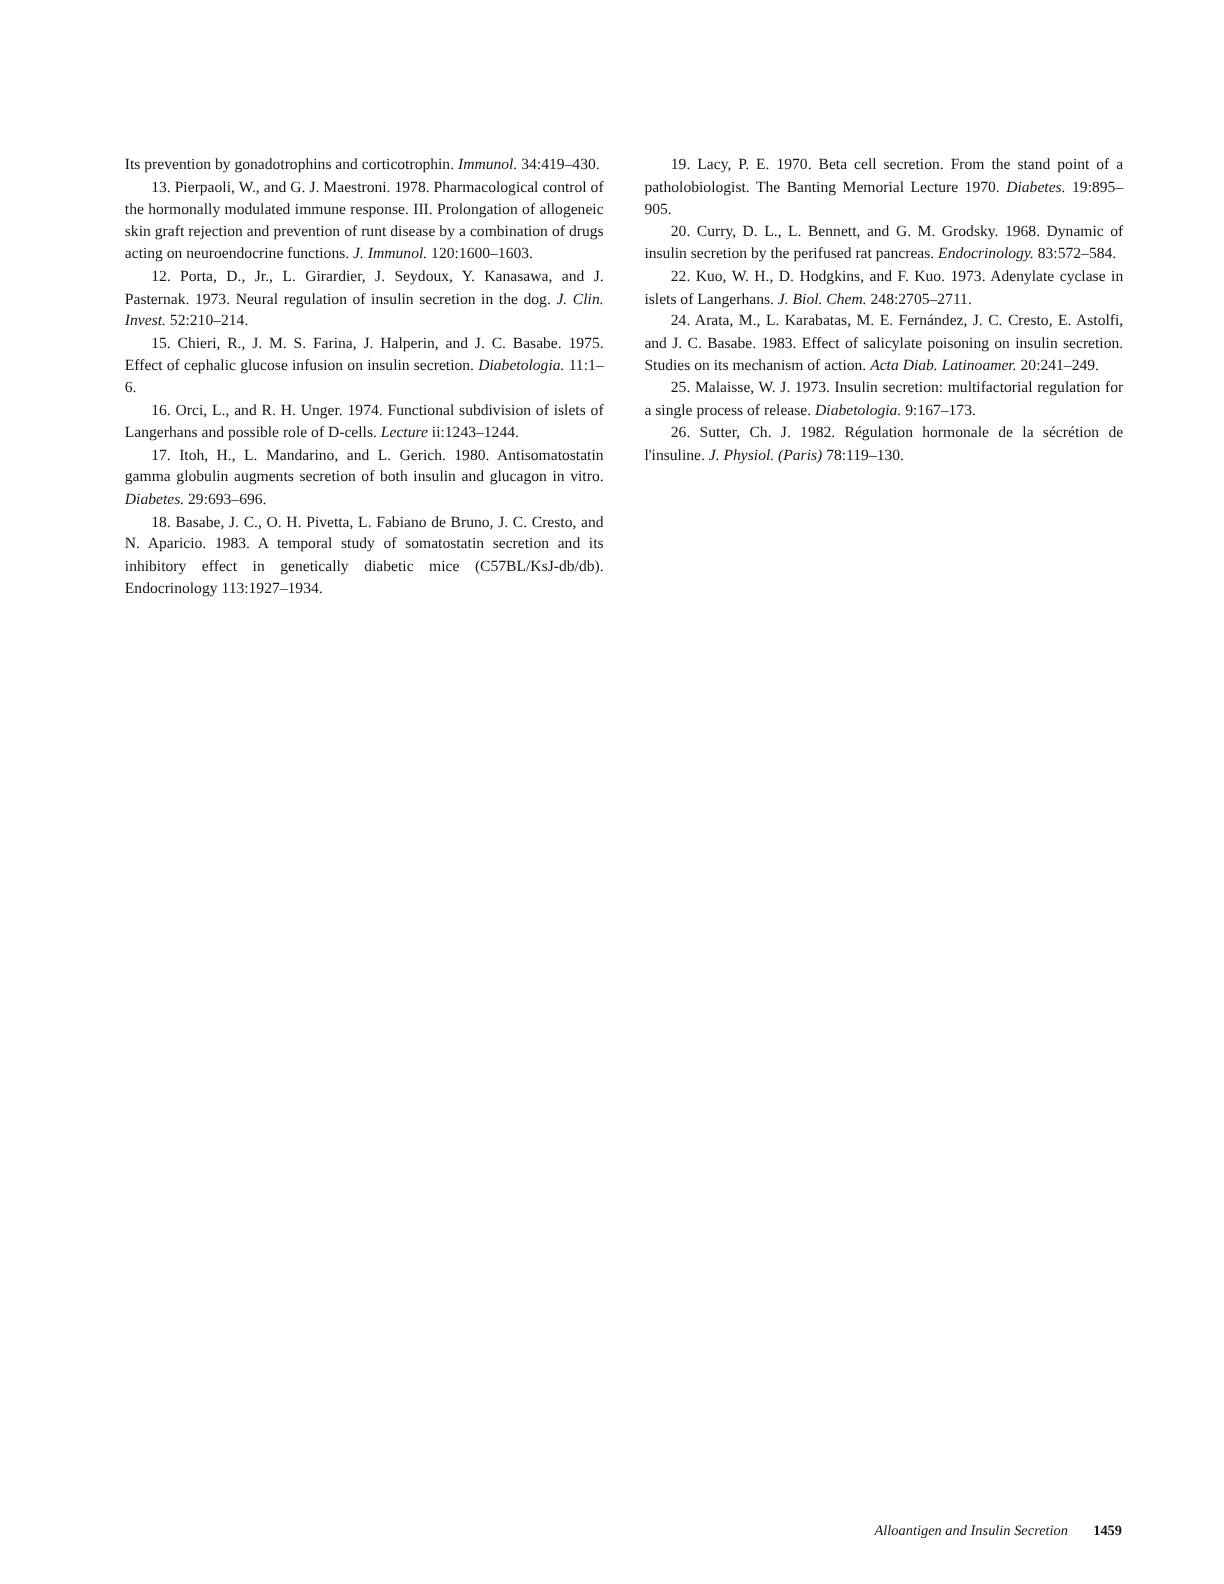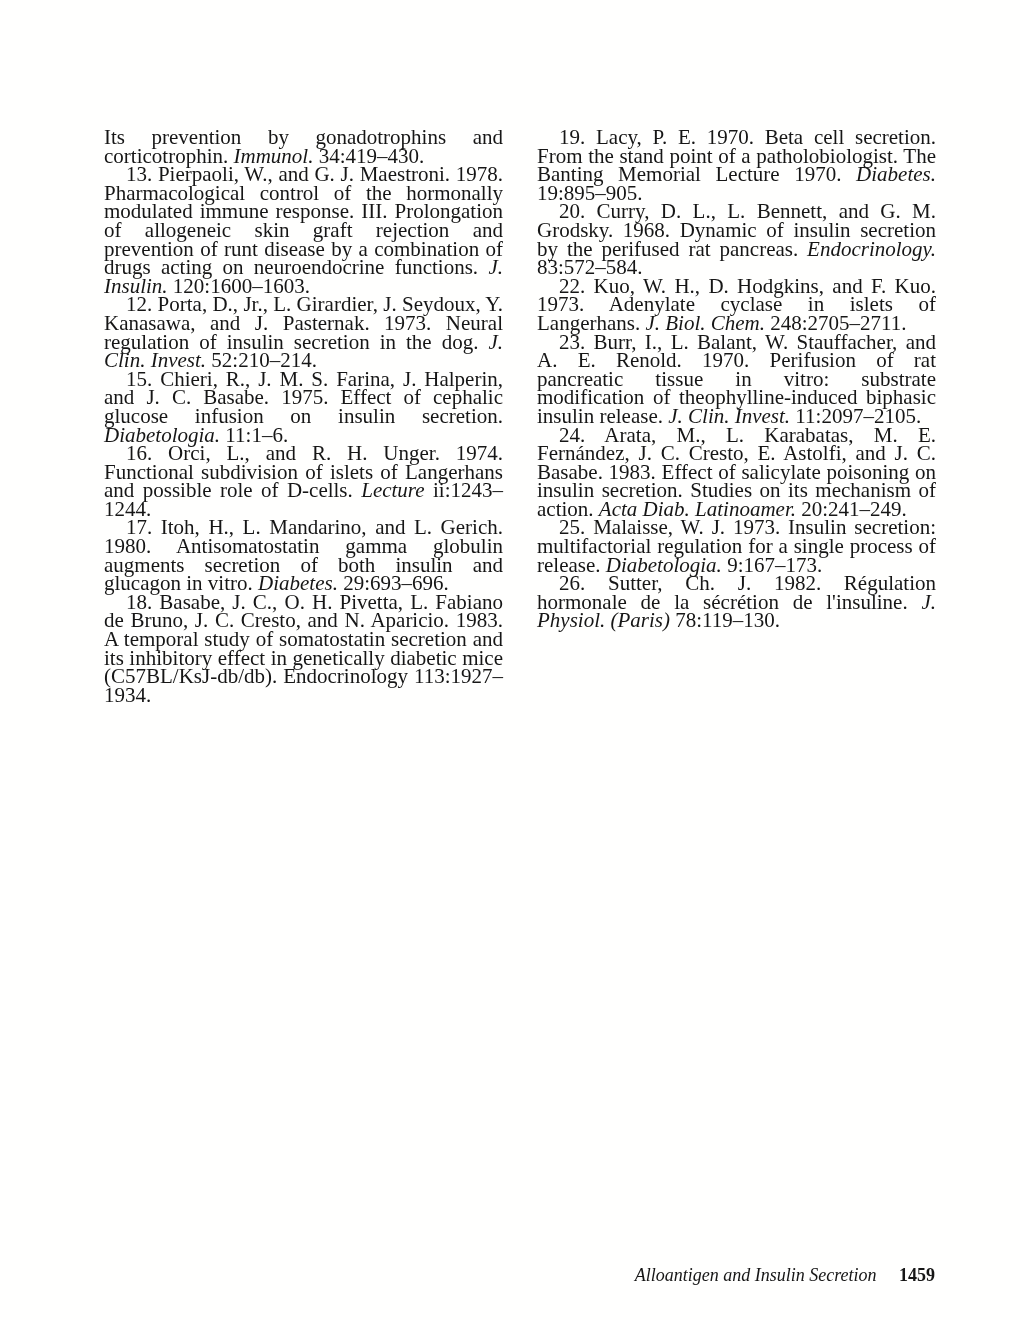--- a/index.html
+++ b/index.html
@@ -19,69 +19,68 @@
   .content {
     position: absolute;
     left: 104px;
     top: 128px;
     width: 832px;
     display: flex;
     gap: 34px;
   }
   .col {
     width: 399px;
-    font-size: 21px;
+    font-size: 13px;
     line-height: 18.6px;
   }
   p.ref {
     margin: 0;
     text-align: justify;
   }
   p.ref.indent {
     text-indent: 22px;
   }
   .it {
     font-style: italic;
   }
   .footer {
     position: absolute;
     top: 1266px;
     right: 85px;
-    font-size: 18px;
+    font-size: 12px;
     line-height: 18px;
     white-space: nowrap;
   }
   .footer .running-title {
     font-style: italic;
   }
   .footer .page-number {
     font-weight: bold;
     margin-left: 18px;
   }
 </style>
 </head>
 <body>
 
 <div class="page">
 
   <div class="content">
     <div class="col">
         <p class="ref"><span>Its prevention by gonadotrophins and corticotrophin. </span><span class="it">Immunol.</span><span> 34:419–430.</span></p>
-        <p class="ref indent"><span>13. Pierpaoli, W., and G. J. Maestroni. 1978. Pharmacological control of the hormonally modulated immune response. III. Prolongation of allogeneic skin graft rejection and prevention of runt disease by a combination of drugs acting on neuroendocrine functions. </span><span class="it">J. Insulin.</span><span> 120:1600–1603.</span></p>
+        <p class="ref indent"><span>13. Pierpaoli, W., and G. J. Maestroni. 1978. Pharmacological control of the hormonally modulated immune response. III. Prolongation of allogeneic skin graft rejection and prevention of runt disease by a combination of drugs acting on neuroendocrine functions. </span><span class="it">J. Immunol.</span><span> 120:1600–1603.</span></p>
         <p class="ref indent"><span>12. Porta, D., Jr., L. Girardier, J. Seydoux, Y. Kanasawa, and J. Pasternak. 1973. Neural regulation of insulin secretion in the dog. </span><span class="it">J. Clin. Invest.</span><span> 52:210–214.</span></p>
         <p class="ref indent"><span>15. Chieri, R., J. M. S. Farina, J. Halperin, and J. C. Basabe. 1975. Effect of cephalic glucose infusion on insulin secretion. </span><span class="it">Diabetologia.</span><span> 11:1–6.</span></p>
         <p class="ref indent"><span>16. Orci, L., and R. H. Unger. 1974. Functional subdivision of islets of Langerhans and possible role of D-cells. </span><span class="it">Lecture</span><span> ii:1243–1244.</span></p>
         <p class="ref indent"><span>17. Itoh, H., L. Mandarino, and L. Gerich. 1980. Antisomatostatin gamma globulin augments secretion of both insulin and glucagon in vitro. </span><span class="it">Diabetes.</span><span> 29:693–696.</span></p>
         <p class="ref indent"><span>18. Basabe, J. C., O. H. Pivetta, L. Fabiano de Bruno, J. C. Cresto, and N. Aparicio. 1983. A temporal study of somatostatin secretion and its inhibitory effect in genetically diabetic mice (C57BL/KsJ-db/db). Endocrinology 113:1927–1934.</span></p>
       </div>
     <div class="col">
         <p class="ref indent"><span>19. Lacy, P. E. 1970. Beta cell secretion. From the stand point of a patholobiologist. The Banting Memorial Lecture 1970. </span><span class="it">Diabetes.</span><span> 19:895–905.</span></p>
         <p class="ref indent"><span>20. Curry, D. L., L. Bennett, and G. M. Grodsky. 1968. Dynamic of insulin secretion by the perifused rat pancreas. </span><span class="it">Endocrinology.</span><span> 83:572–584.</span></p>
         <p class="ref indent"><span>22. Kuo, W. H., D. Hodgkins, and F. Kuo. 1973. Adenylate cyclase in islets of Langerhans. </span><span class="it">J. Biol. Chem.</span><span> 248:2705–2711.</span></p>
-        <p class="ref indent"><span>23. Burr, I., L. Balant, W. Stauffacher, and A. E. Renold. 1970. Perifusion of rat pancreatic tissue in vitro: substrate modification of theophylline-induced biphasic insulin release. </span><span class="it">J. Clin. Invest.</span><span> 11:2097–2105.</span></p>
         <p class="ref indent"><span>24. Arata, M., L. Karabatas, M. E. Fernández, J. C. Cresto, E. Astolfi, and J. C. Basabe. 1983. Effect of salicylate poisoning on insulin secretion. Studies on its mechanism of action. </span><span class="it">Acta Diab. Latinoamer.</span><span> 20:241–249.</span></p>
         <p class="ref indent"><span>25. Malaisse, W. J. 1973. Insulin secretion: multifactorial regulation for a single process of release. </span><span class="it">Diabetologia.</span><span> 9:167–173.</span></p>
         <p class="ref indent"><span>26. Sutter, Ch. J. 1982. Régulation hormonale de la sécrétion de l'insuline. </span><span class="it">J. Physiol. (Paris)</span><span> 78:119–130.</span></p>
       </div>
   </div>
 
   <div class="footer">
     <span class="running-title">Alloantigen and Insulin Secretion</span>
     <span class="page-number">1459</span>
   </div>

